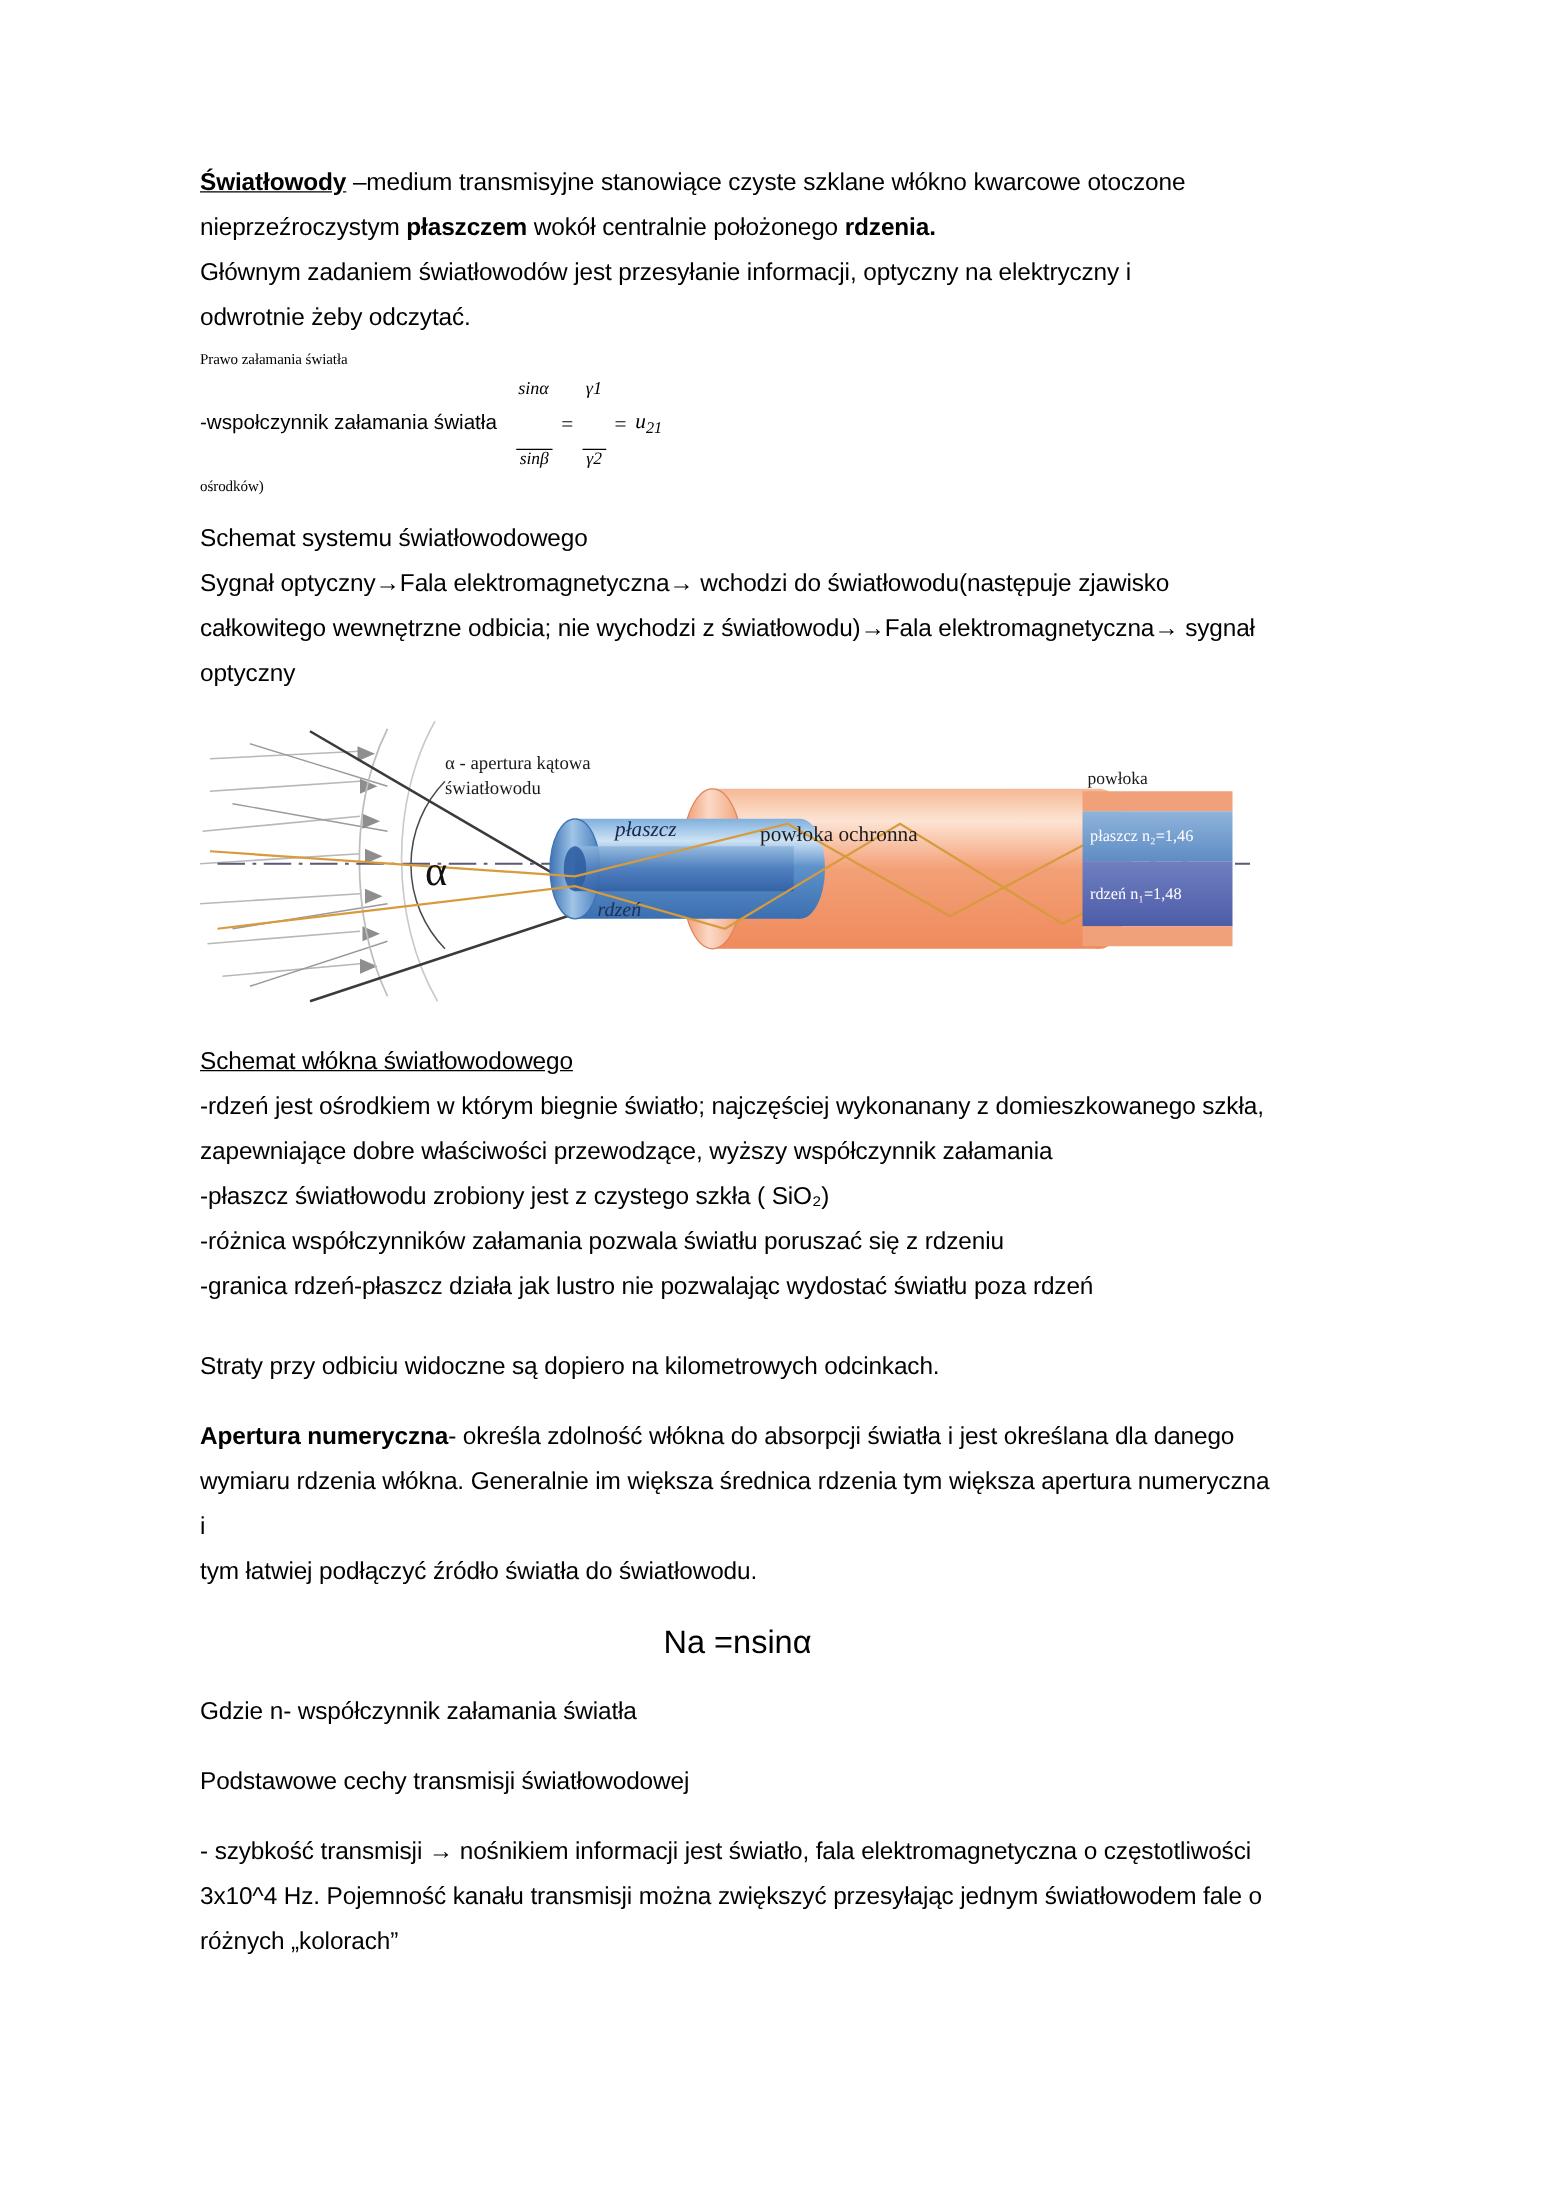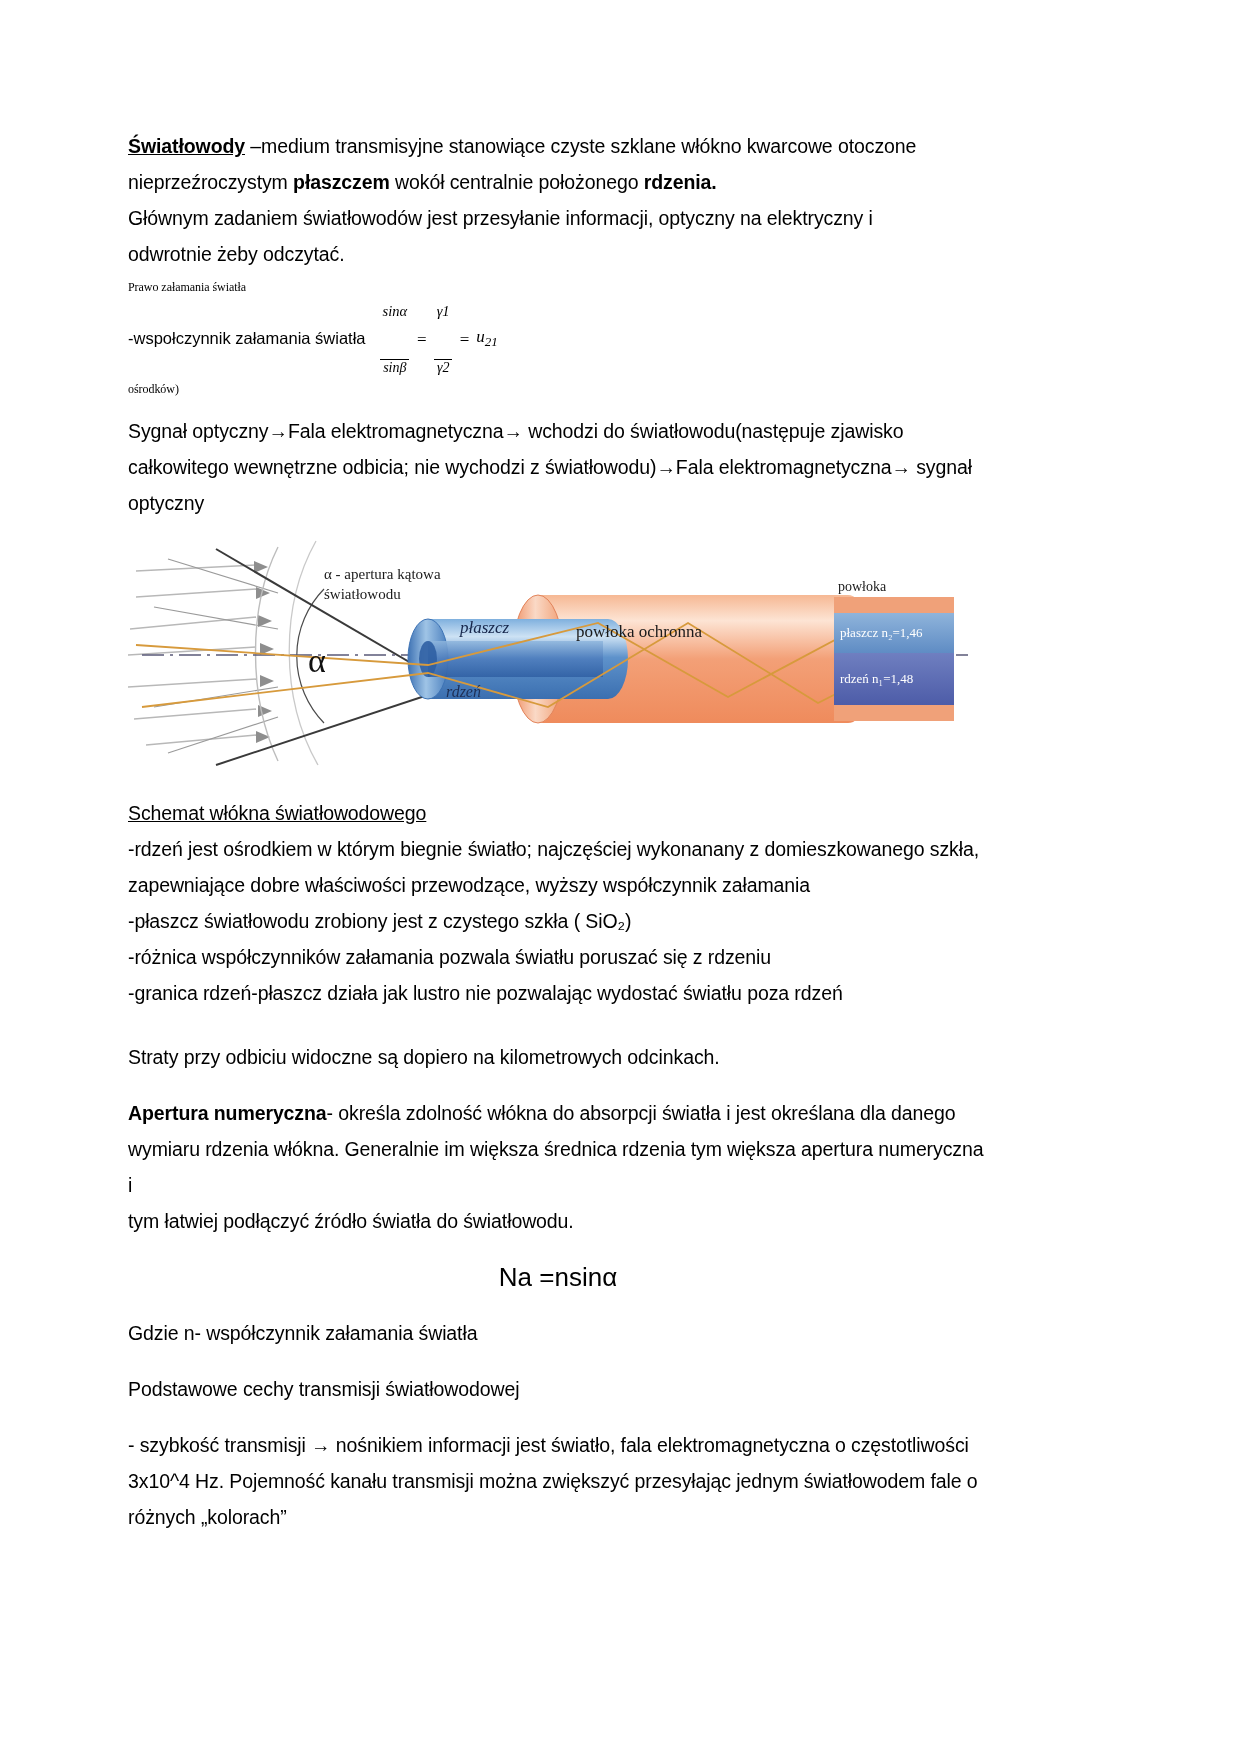--- a/index.html
+++ b/index.html
@@ -17,20 +17,21 @@
   .page {
     position: relative;
     width: 1240px;
     height: 1754px;
     background: #fff;
     box-sizing: border-box;
     padding: 128px 118px 0 128px;
   }
   .doc-body {
     width: 860px;
+    margin-left: 32px;
   }
   p, div.line {
     margin: 0;
   }
   .big {
     font-size: 19.5px;
     line-height: 36px;
     letter-spacing: -0.1px;
   }
   .small {
@@ -60,21 +61,21 @@
     gap: 7px;
     font-family: "Liberation Serif", serif;
     font-style: italic;
     font-size: 17px;
     position: relative;
     top: 1px;
   }
   .frac {
     display: inline-flex;
     flex-direction: column;
-    align-items: center;
+    align-items: flex-end;
     vertical-align: middle;
     line-height: 1.08;
     gap: 39px;
   }
   .frac .num { padding: 0 3px; font-size: 14.5px; }
   .frac .den { padding: 0 3px; font-size: 14px; border-top: 1.4px solid #000; }
   .eqsign { font-style: normal; font-size: 17px; }
   .subvar { font-style: italic; font-size: 17px; }
   .subvar sub { font-size: 13px; font-style: italic; }
 
@@ -127,20 +128,21 @@
         </span>
         <span class="eqsign">=</span>
         <span class="subvar"><span>u</span><sub>21</sub></span>
       </span>
     </div>
 
     <div class="line small">ośrodków)</div>
 
     <div class="spacer-8"></div>
 
+    <div class="line big">Schemat systemu światłowodowego</div>
     <div class="line big">Sygnał optyczny→Fala elektromagnetyczna→ wchodzi do światłowodu(następuje zjawisko</div>
     <div class="line big">całkowitego wewnętrzne odbicia; nie wychodzi z światłowodu)→Fala elektromagnetyczna→ sygnał</div>
     <div class="line big">optyczny</div>
 
     <div class="figure">
       <svg width="860" height="238" viewBox="0 0 860 238" xmlns="http://www.w3.org/2000/svg">
         <defs>
           <linearGradient id="gradClad" x1="0" y1="0" x2="0" y2="1">
             <stop offset="0%" stop-color="#7fb0de"></stop>
             <stop offset="22%" stop-color="#cde2f4"></stop>

